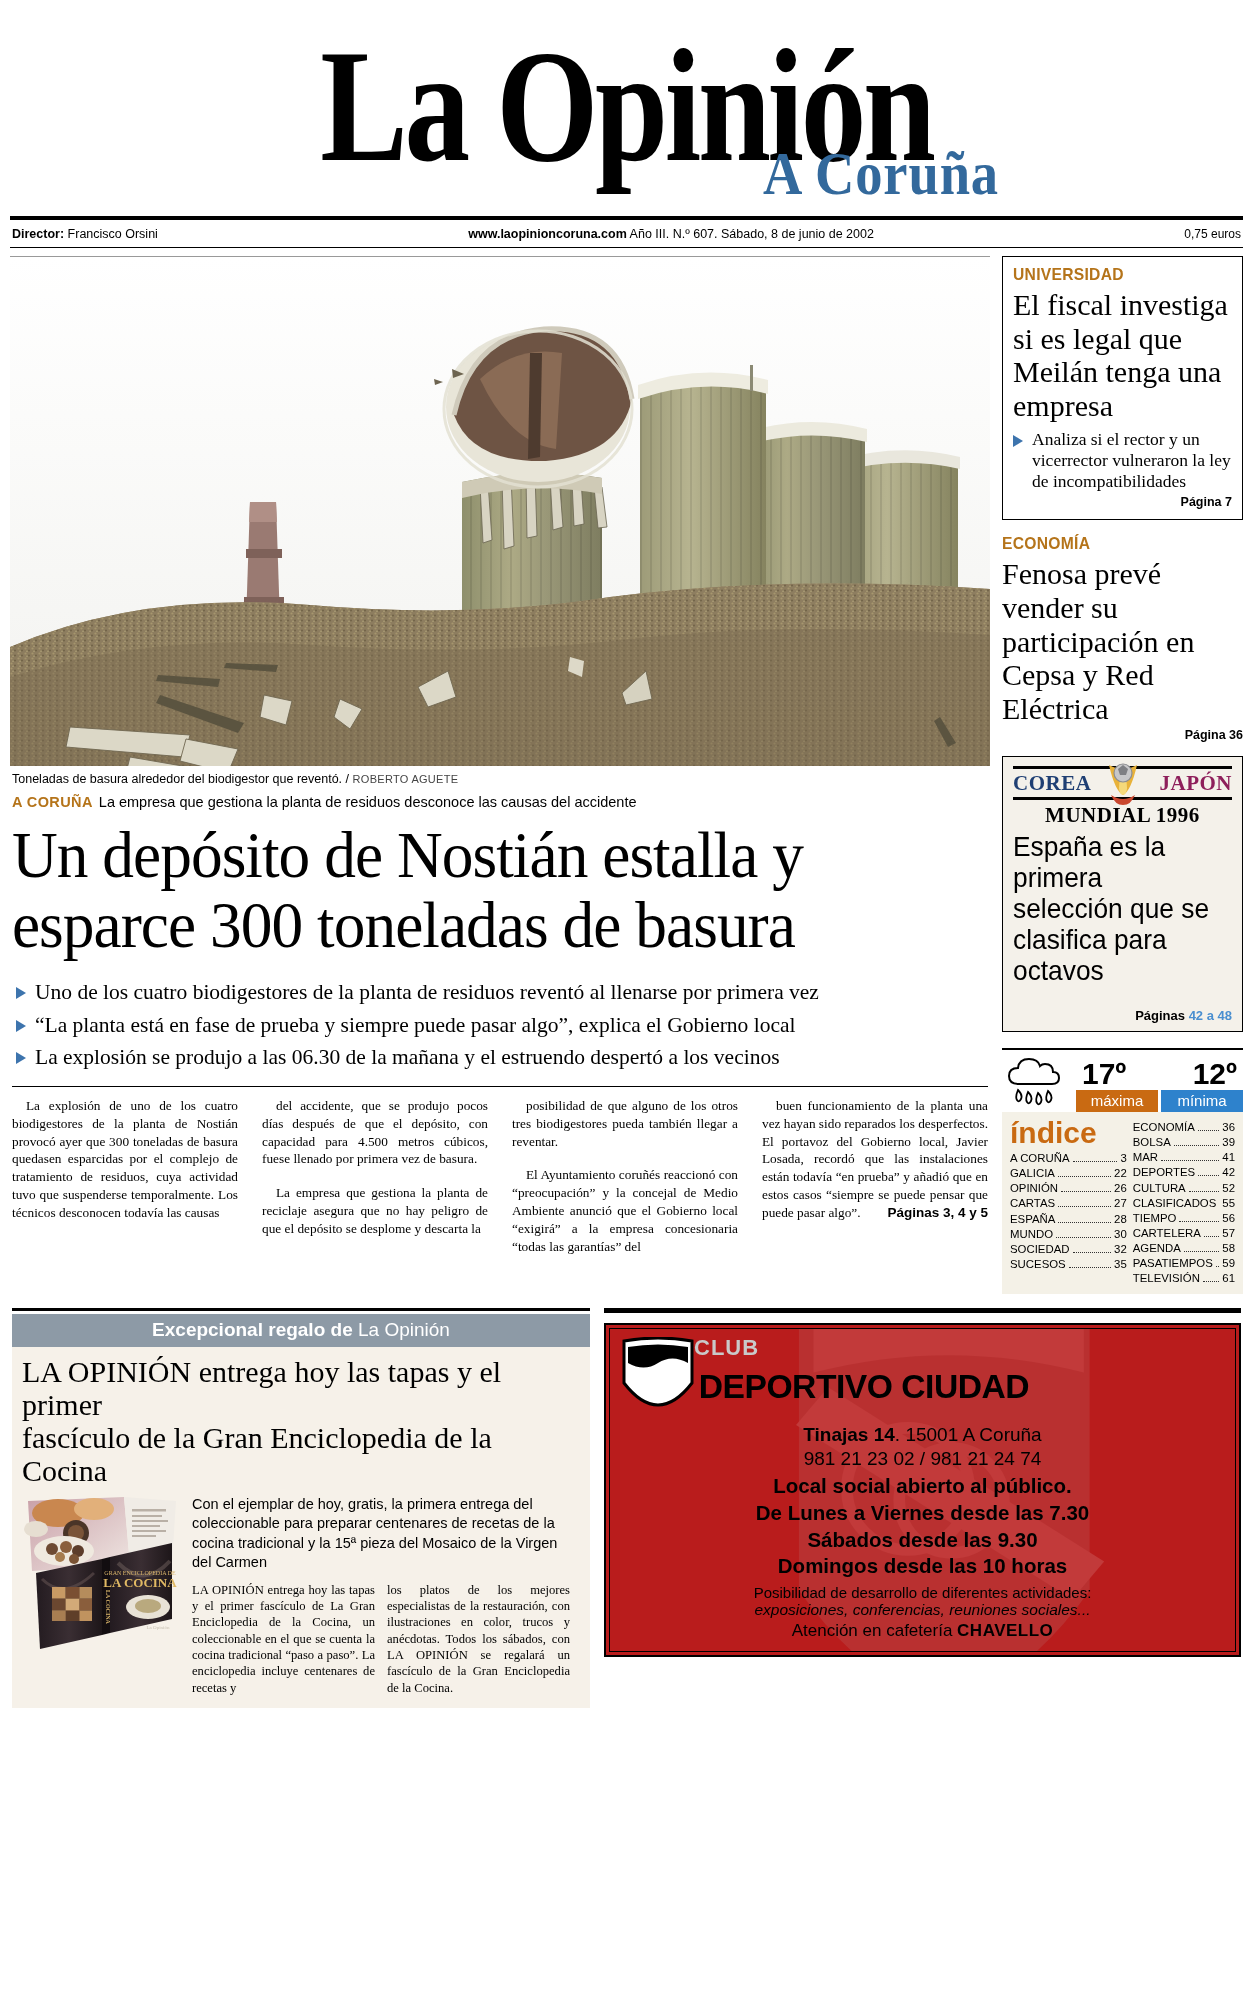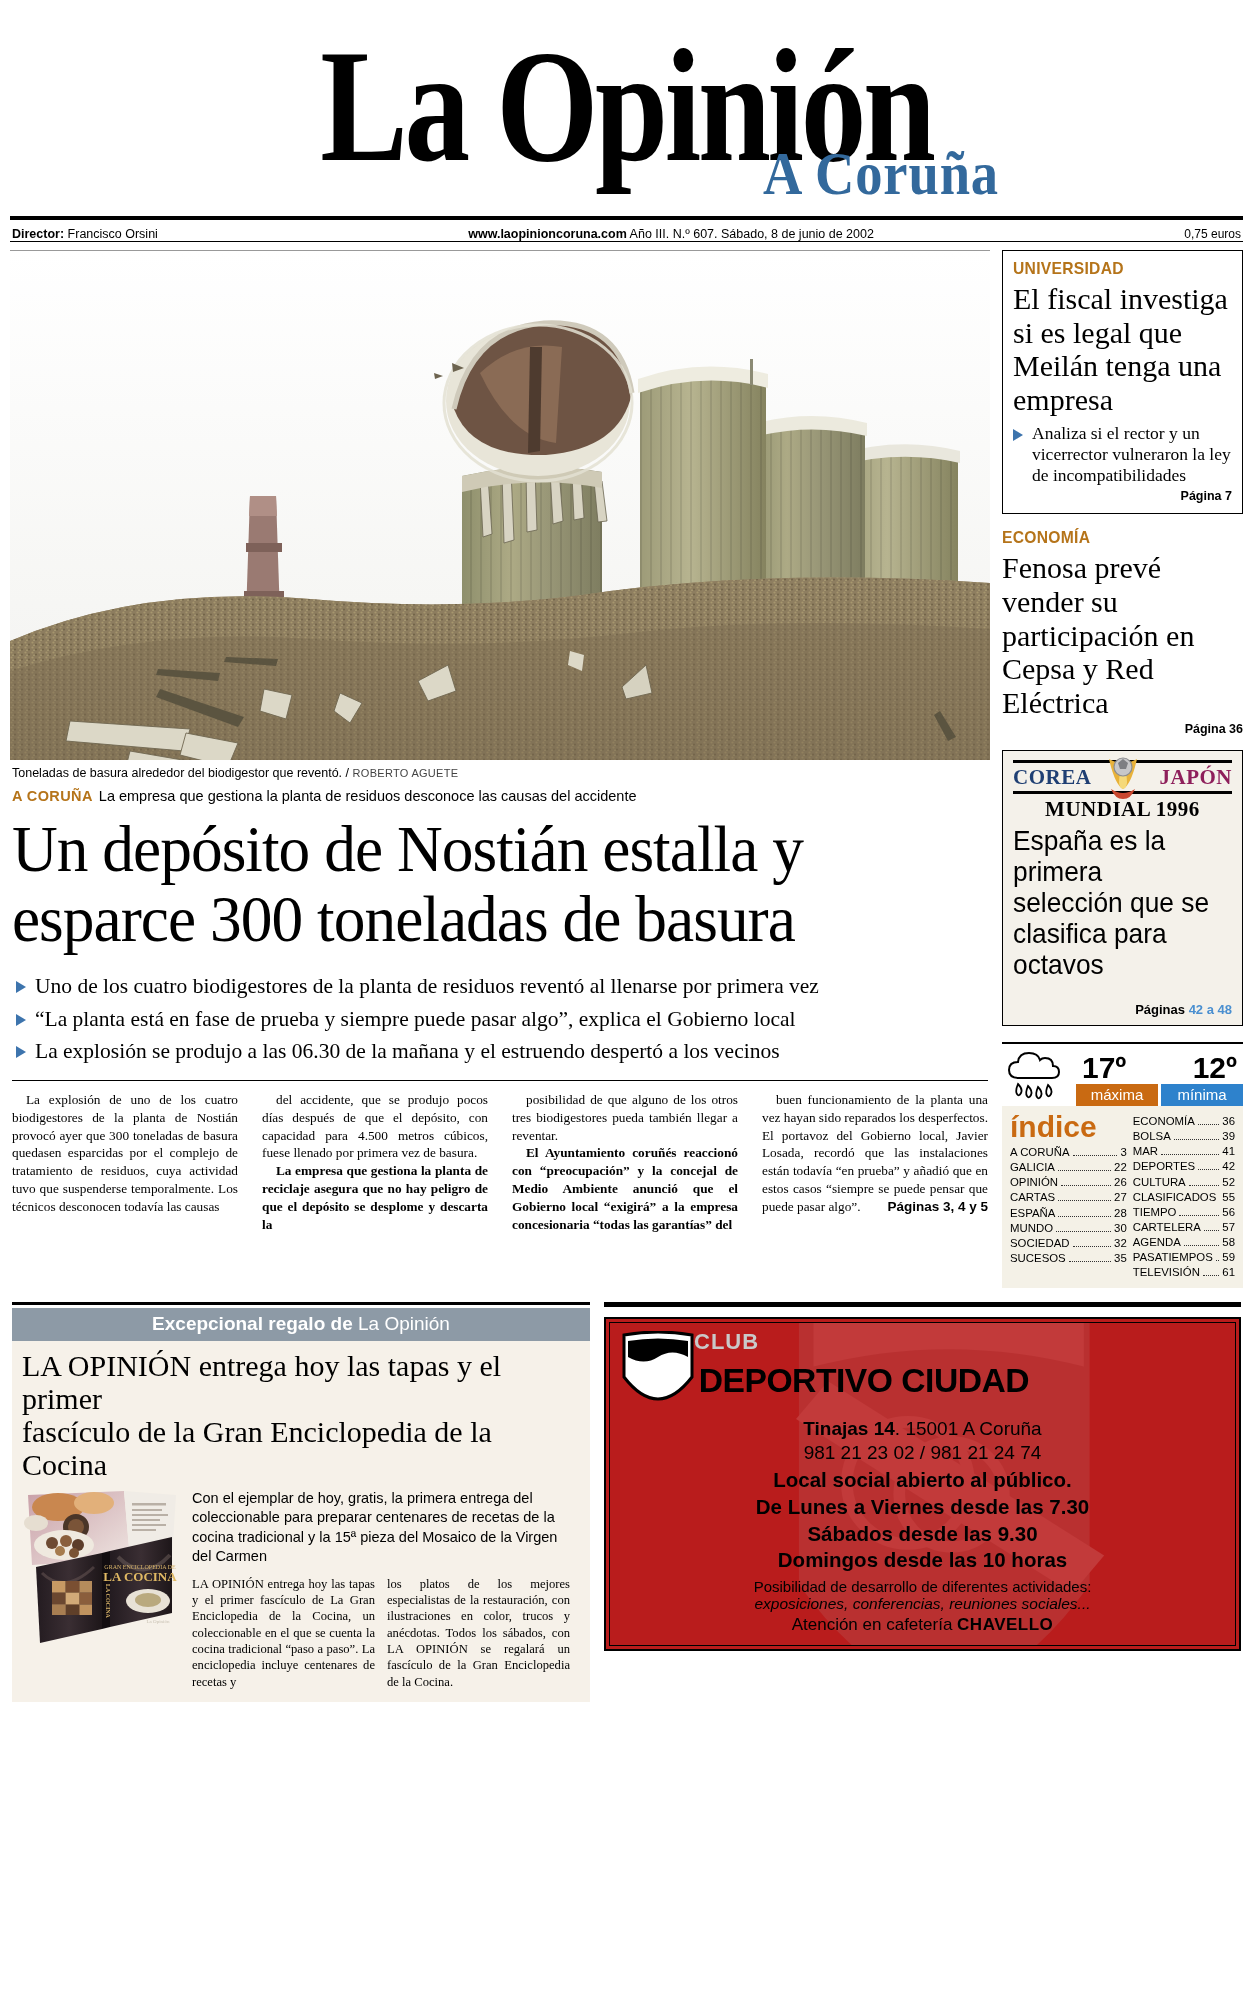--- a/index.html
+++ b/index.html
@@ -37,21 +37,21 @@
     transform: scaleX(0.88);
     letter-spacing: 1px;
   }
 
   
   .rule-thick { border-top: 4px solid #000; margin-top: 4px; }
   .datebar {
     display: flex; align-items: center;
     font-family: "Liberation Sans", sans-serif;
     font-size: 12.5px;
-    padding: 7px 2px 0 2px;
+    padding: 7px 2px 6px 2px;
     border-bottom: 1.5px solid #000;
   }
   .datebar .dir { font-weight: bold; }
   .datebar .dir span { font-weight: normal; }
   .datebar .center { flex: 1; text-align: center; }
   .datebar .center b { font-weight: bold; }
   .datebar .price { font-size: 12px; }
 
   
   .main-cols { display: flex; margin-top: 8px; }
@@ -117,21 +117,21 @@
   }
   .bcol {
     width: 230px;
     font-family: "Liberation Serif", serif;
     font-size: 13.3px;
     line-height: 1.34;
     text-align: justify;
     hyphens: auto;
   }
   .bcol p { text-indent: 14px; }
-  .bcol p + p { margin-top: 0; font-weight: bold; }
+  .bcol p + p { margin-top: 16px; }
   .pgref {
     font-family: "Liberation Sans", sans-serif;
     font-weight: bold; font-size: 13.5px;
     float: right;
   }
 
   
   .sec-label {
     font-family: "Liberation Sans", sans-serif;
     font-weight: bold;

